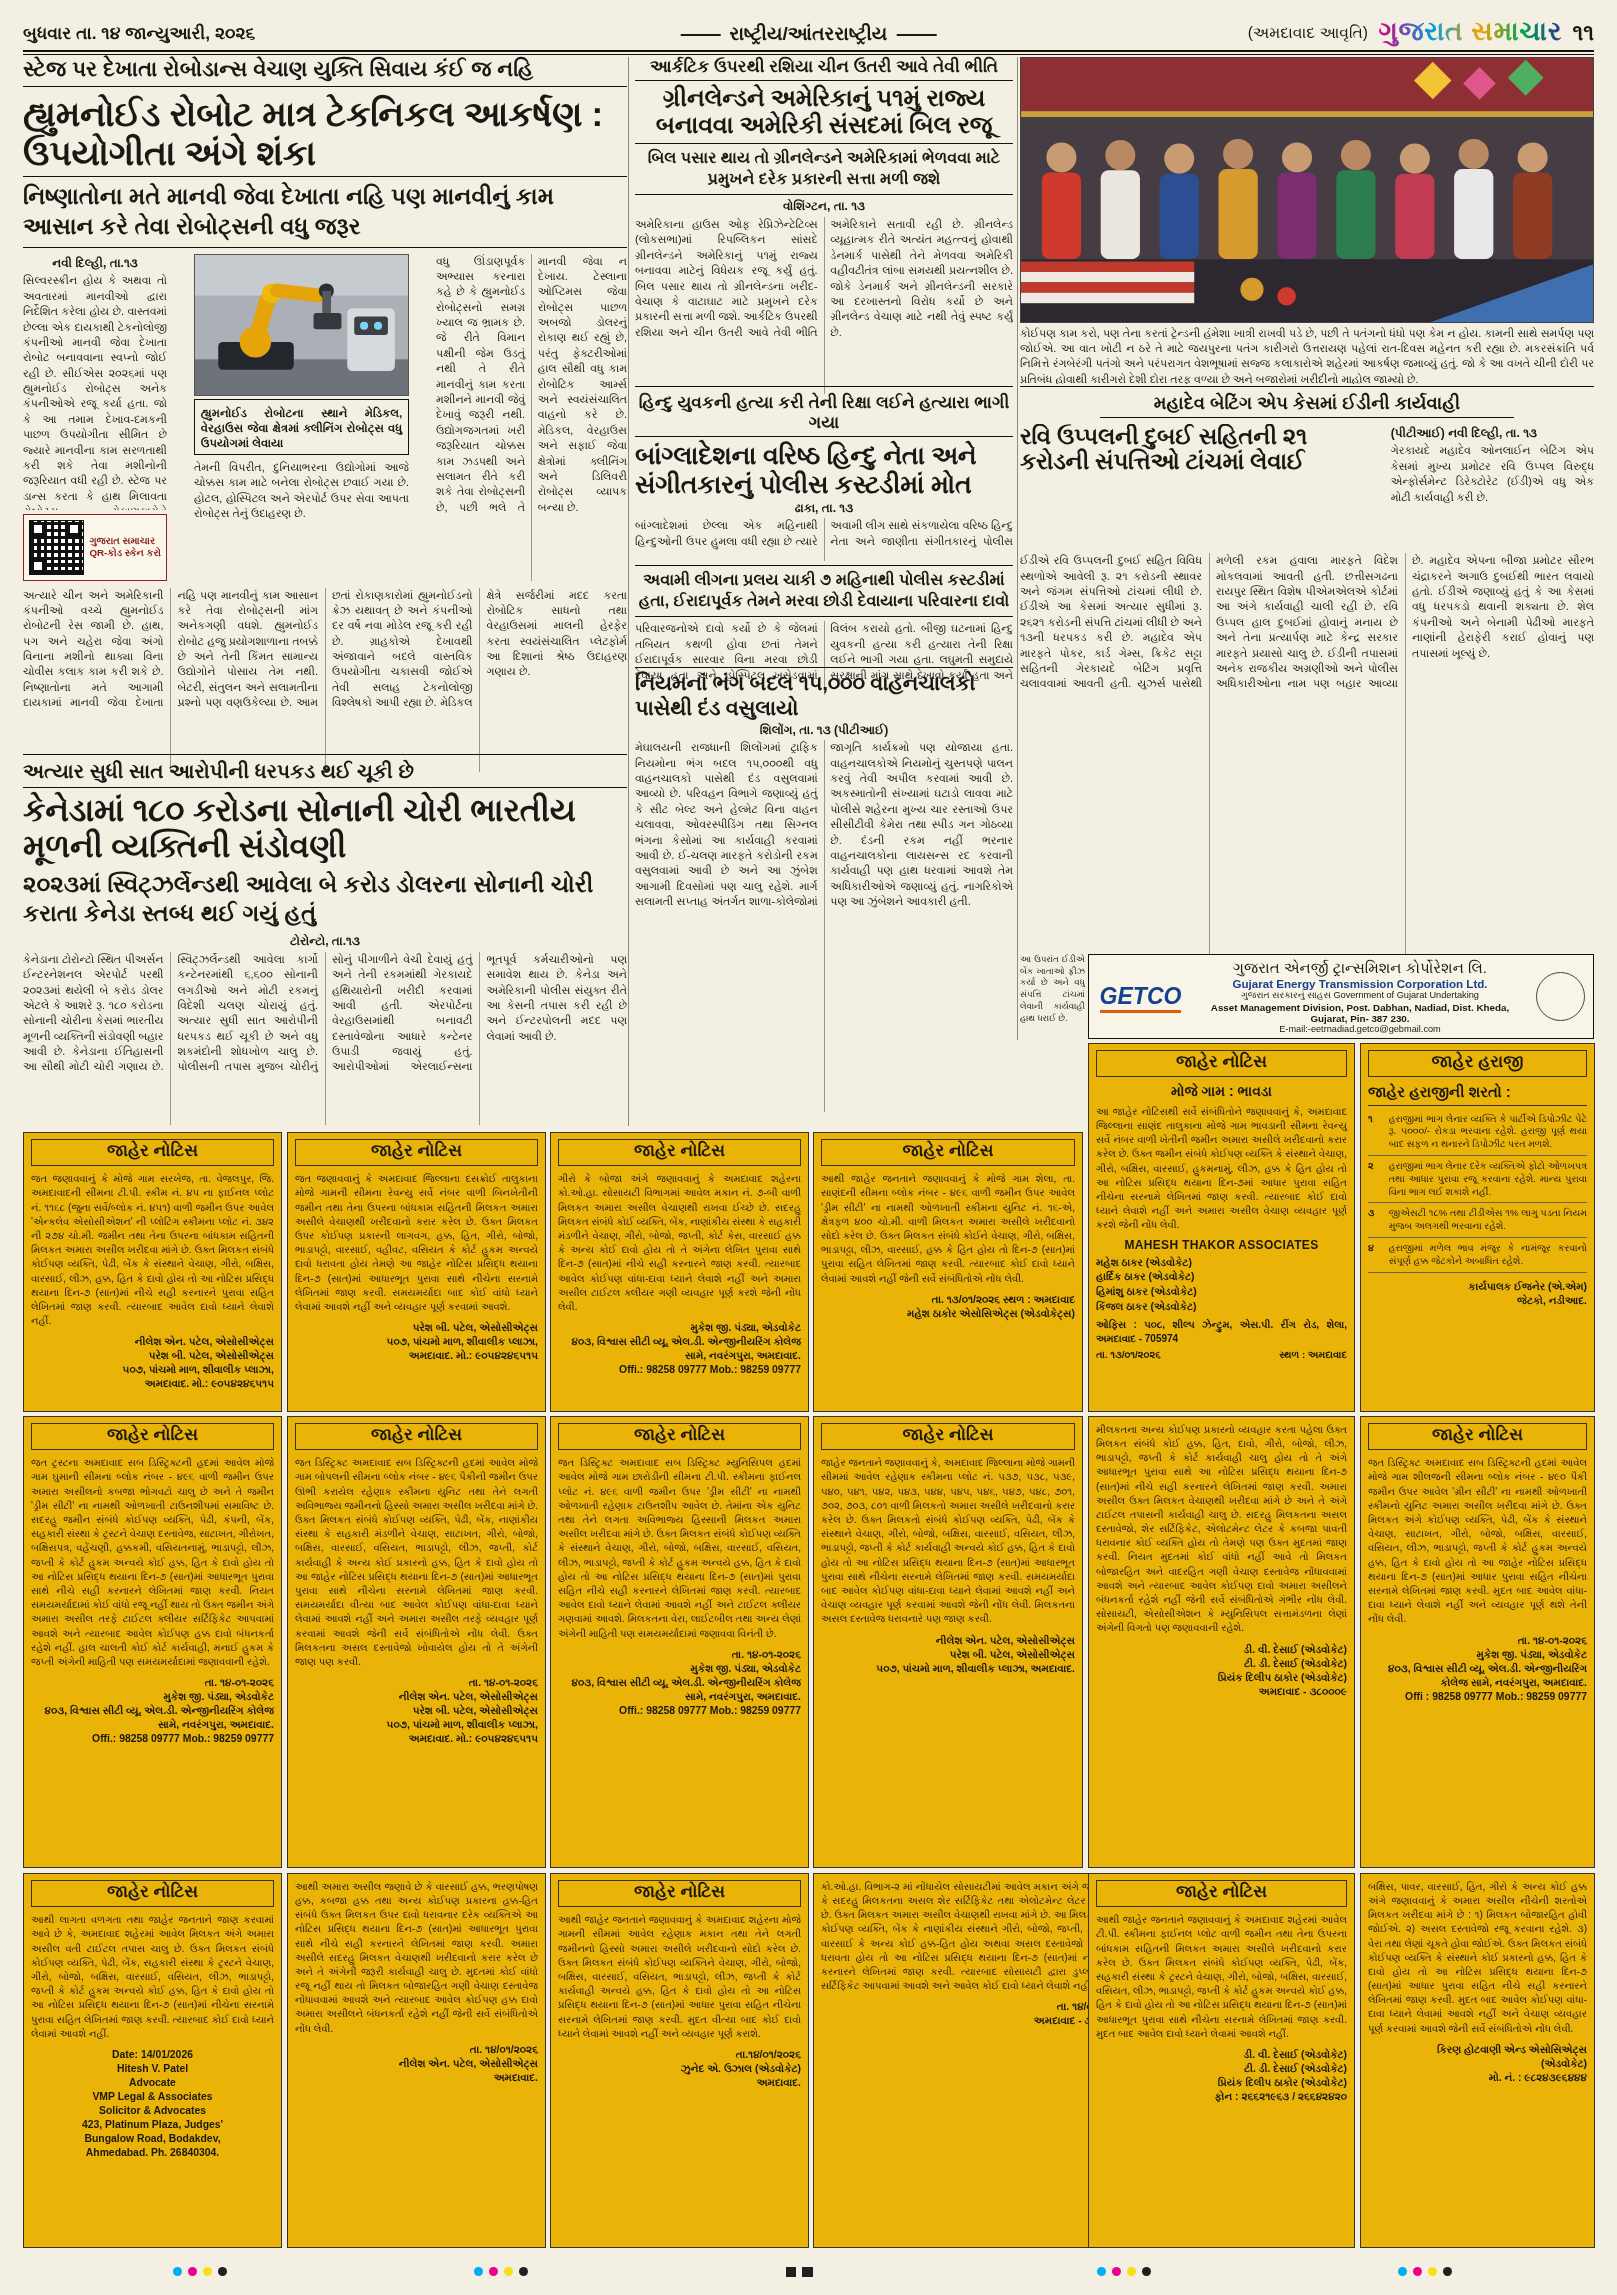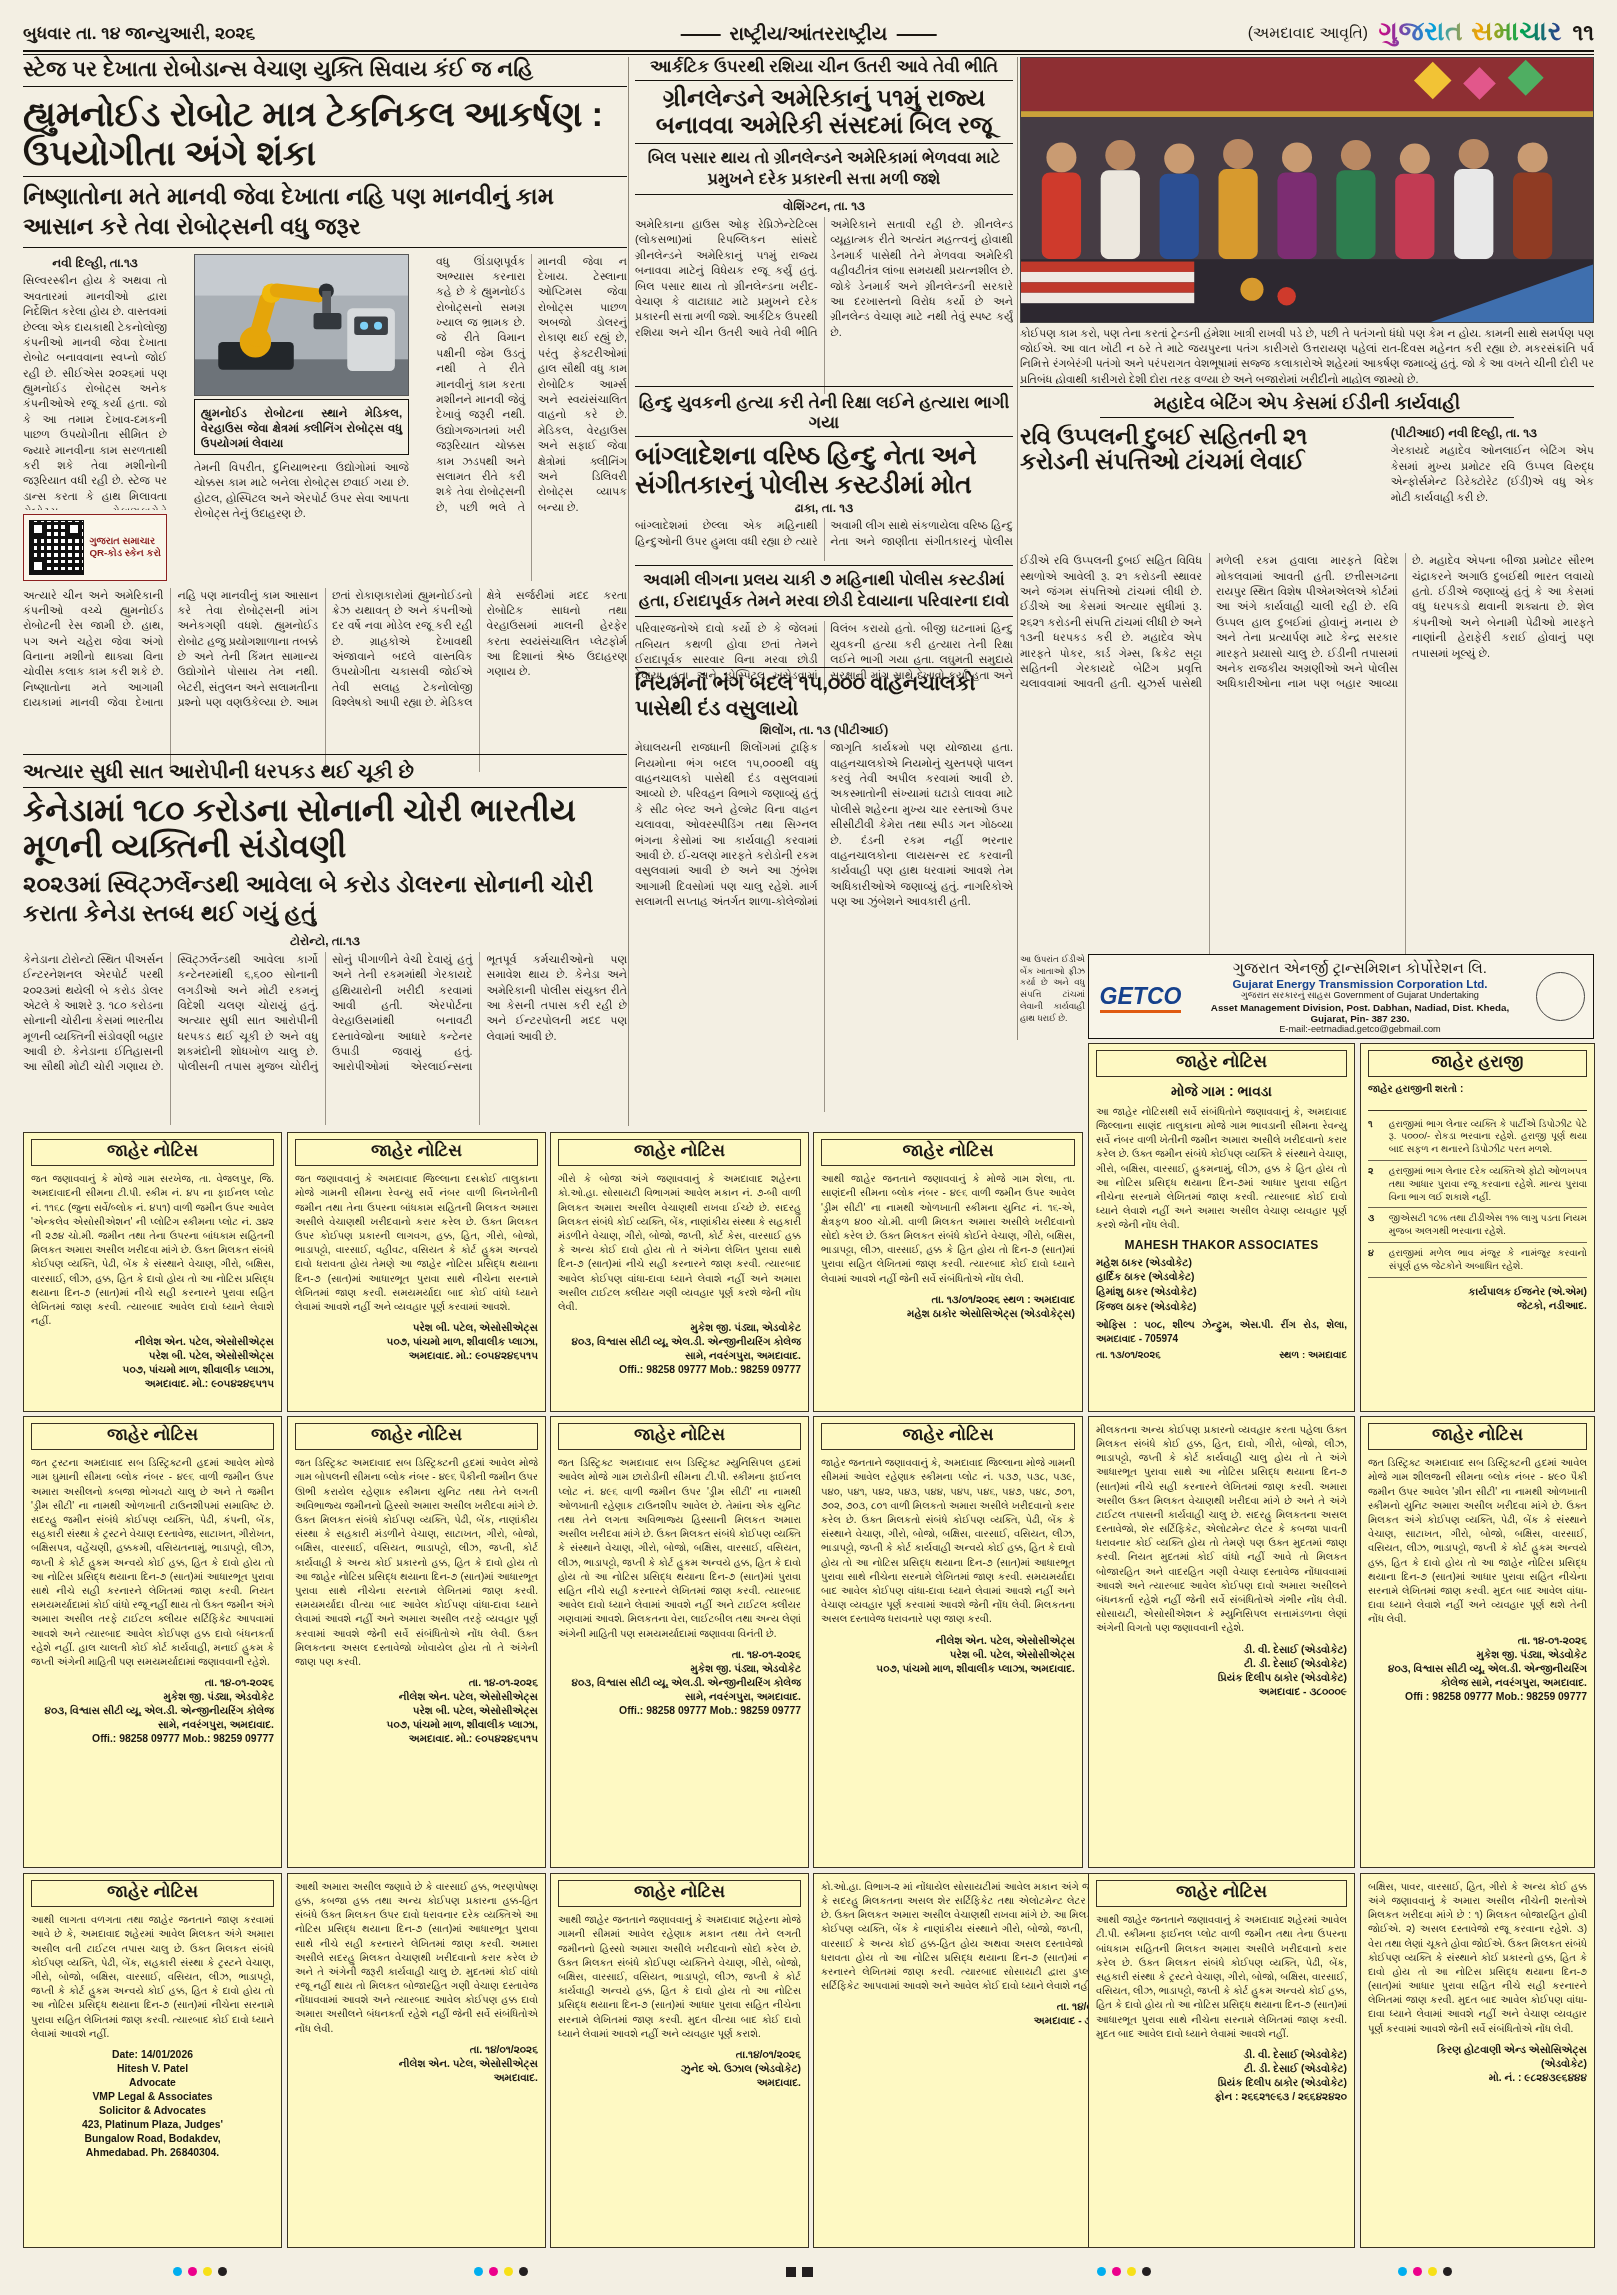--- a/index.html
+++ b/index.html
@@ -106,29 +106,29 @@
   .getco-logo span { font-size:23px; font-weight:800; font-style:italic; color:#16418c; border-bottom:3.5px solid #e05a10; padding-bottom:1.2px; }
   .getco-mid { flex:1; text-align:center; }
   .getco-mid .g1 { font-size:15px; font-weight:normal; }
   .getco-mid .g2 { font-size:11.6px; font-weight:bold; color:#16418c; }
   .getco-mid .g3 { font-size:9.2px; }
   .getco-mid .g4 { font-size:9.8px; font-weight:bold; margin-top:1.2px; }
   .getco-mid .g5 { font-size:9.2px; }
   .getco-seal { flex:0 0 49px; height:49px; border:1.7px double #444; border-radius:50%; }
 
   
-  .notice { position:absolute; border:1.2px solid #3a3324; padding:5.8px 7px; overflow:hidden; background:#fef9c3; }
+  .notice { position:absolute; border:1.2px solid #3a3324; padding:5.8px 7px; overflow:hidden; background:#eab308; }
   .nhdr { border:1.2px solid #3a3324; font-weight:bold; font-size:17px; text-align:center; padding:1.7px 0 4px; margin-bottom:5.8px; }
   .nsub { font-weight:bold; font-size:14px; text-align:center; margin-bottom:4.6px; }
   .nbd { font-size:10px; line-height:1.42; text-align:justify; }
   .nsig { margin-top:7px; font-weight:bold; font-size:10.4px; text-align:right; line-height:1.35; }
   .nfirm { font-weight:bold; font-size:12px; text-align:center; margin-top:5.8px; letter-spacing:0.3px; }
   .nnames { font-weight:bold; font-size:10.4px; margin-top:3.5px; line-height:1.4; }
   .nmeta { font-size:9.8px; margin-top:3.5px; display:flex; justify-content:space-between; font-weight:bold; }
-  .terms-title { font-weight:bold; font-size:10px; margin:5.8px 0 2.3px; border-bottom:0.6px solid #3a3324; padding-bottom:15px; }
+  .terms-title { font-weight:bold; font-size:15px; margin:5.8px 0 2.3px; border-bottom:0.6px solid #3a3324; padding-bottom:4px; }
   .trow { display:flex; gap:5.8px; border-bottom:0.6px solid #6d6450; padding:4px 0; font-size:9.5px; line-height:1.35; text-align:justify; }
   .trow .tn { flex:0 0 15px; font-weight:bold; }
 
   
   .regrow { left:0; top:2267px; width:1617px; height:17.3px; }
   .dotgrp { position:absolute; display:flex; gap:5.8px; }
   .dot { width:9.2px; height:9.2px; border-radius:50%; }
   .dc{background:#00aeef}.dm{background:#ec008c}.dy{background:#f7e017}.dk{background:#231f20}
   .sq { width:10.4px; height:10.4px; background:#231f20; }
 </style>

